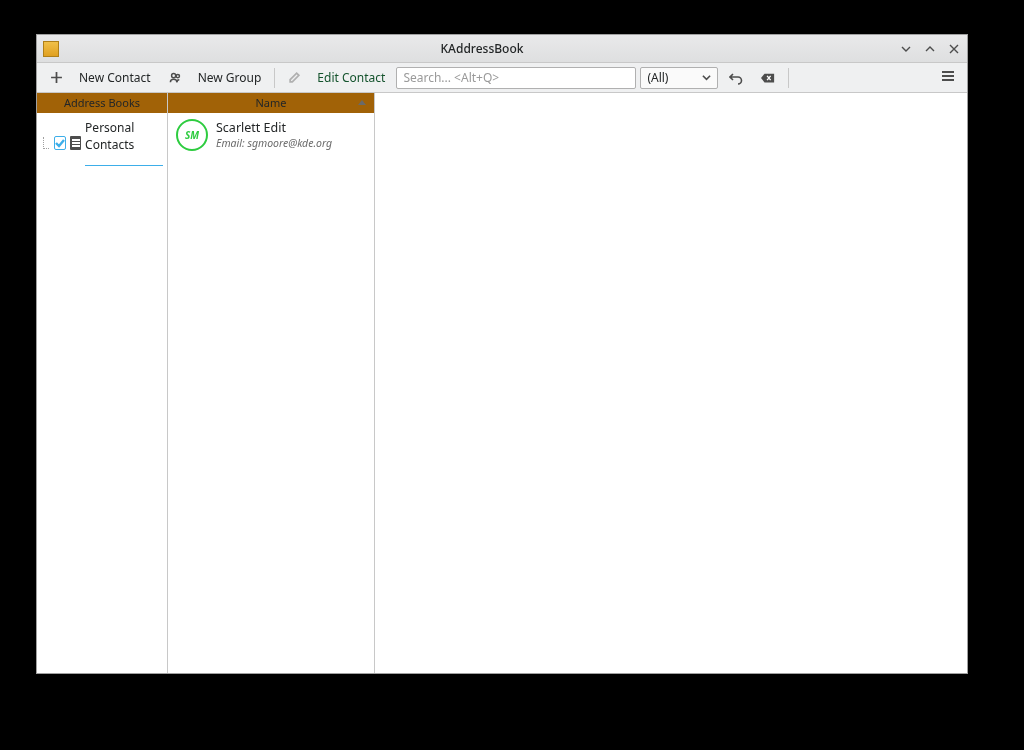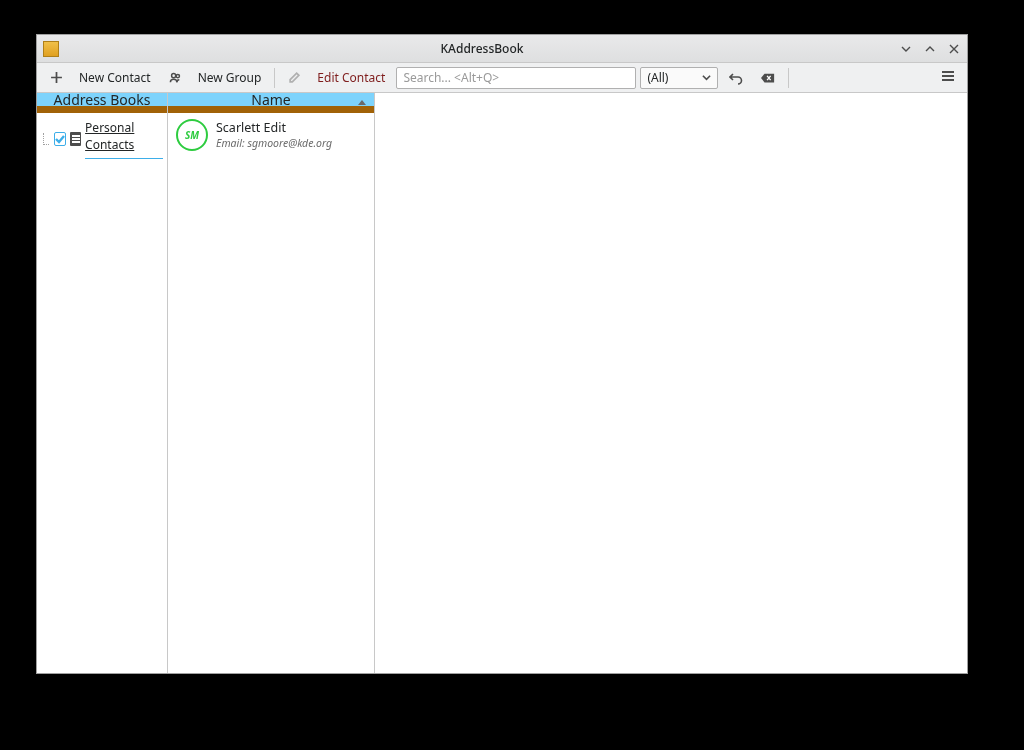--- a/index.html
+++ b/index.html
@@ -42,21 +42,21 @@
     gap: 4px;
     font-size: 12px;
     color: #232627;
   }
   .tbtn {
     display: flex; align-items: center; gap: 16px;
     padding: 3px 7px;
     border-radius: 2px;
     cursor: pointer;
   }
-  .tbtn.disabled { color: #7f1d1d; cursor: default; }
+  .tbtn.disabled { color: #14532d; cursor: default; }
   .tbtn svg { width:13px; height:13px; stroke:#4d4d4d; stroke-width:1.6; fill:none; }
   .tbtn.disabled svg { stroke:#b0b0b0; }
   .sep { width:1px; height:20px; background:#c8c8c8; margin: 0 2px; }
 
   .search {
     flex: 0 0 240px;
     height: 22px;
     background: #fff;
     border: 1px solid #b0b0b0;
     border-radius: 2px;
@@ -95,43 +95,43 @@
   }
   .col-list {
     width: 207px;
     border-right: 1px solid #c8c8c8;
     display:flex; flex-direction:column;
   }
   .col-detail { flex:1; background:#fff; }
 
   .list-header {
     height: 20px;
-    border-bottom: 7px solid #a16207;
-    background: #7dd3fc;
+    border-bottom: 2px solid #a16207;
+    background: #a16207;
     display:flex; align-items:center; justify-content:center;
-    font-size: 14px; color:#232627;
+    font-size: 11px; color:#232627;
     position:relative;
   }
   .list-header.sortable::after {
     content:""; position:absolute; right:8px; top:7px;
     width:0;height:0;border-left:4px solid transparent;border-right:4px solid transparent;
     border-bottom:5px solid #6a6a6a;
   }
 
   .ab-tree { padding: 4px 2px; font-size:12px; }
   .ab-item { display:flex; align-items:center; gap:4px; padding:2px 2px; }
   .ab-branch { width:8px; height:12px; border-left:1px dotted #a0a0a0; border-bottom:1px dotted #a0a0a0; margin-left:2px; margin-right:1px; }
   .ab-check {
     width:14px;height:14px;border:1px solid #3daee9;background:#fff;border-radius:2px;
     display:flex;align-items:center;justify-content:center;
   }
   .ab-check svg{width:10px;height:10px;stroke:#3daee9;stroke-width:2.4;fill:none;}
   .ab-icon { width:14px;height:14px;background:#4d4d4d;border-radius:1px; display:flex;align-items:center;justify-content:center;}
   .ab-icon::before{content:"";width:8px;height:2px;background:#fff;box-shadow:0 -3px 0 #fff,0 3px 0 #fff;}
-  .ab-label { color:#232627; border-bottom:1px solid #3daee9; padding-bottom:5px;text-decoration:underline; }
+  .ab-label { color:#232627; border-bottom:1px solid #3daee9; padding-bottom:12px; }
 
   .contact-item {
     display:flex; align-items:flex-start; gap:8px;
     padding: 6px 8px;
     cursor:pointer;
   }
   .avatar {
     width:32px;height:32px;border:2px solid #2ecc40;border-radius:50%;
     display:flex;align-items:center;justify-content:center;
     font-size:10px;font-weight:700;font-style:italic;color:#2ecc40;

